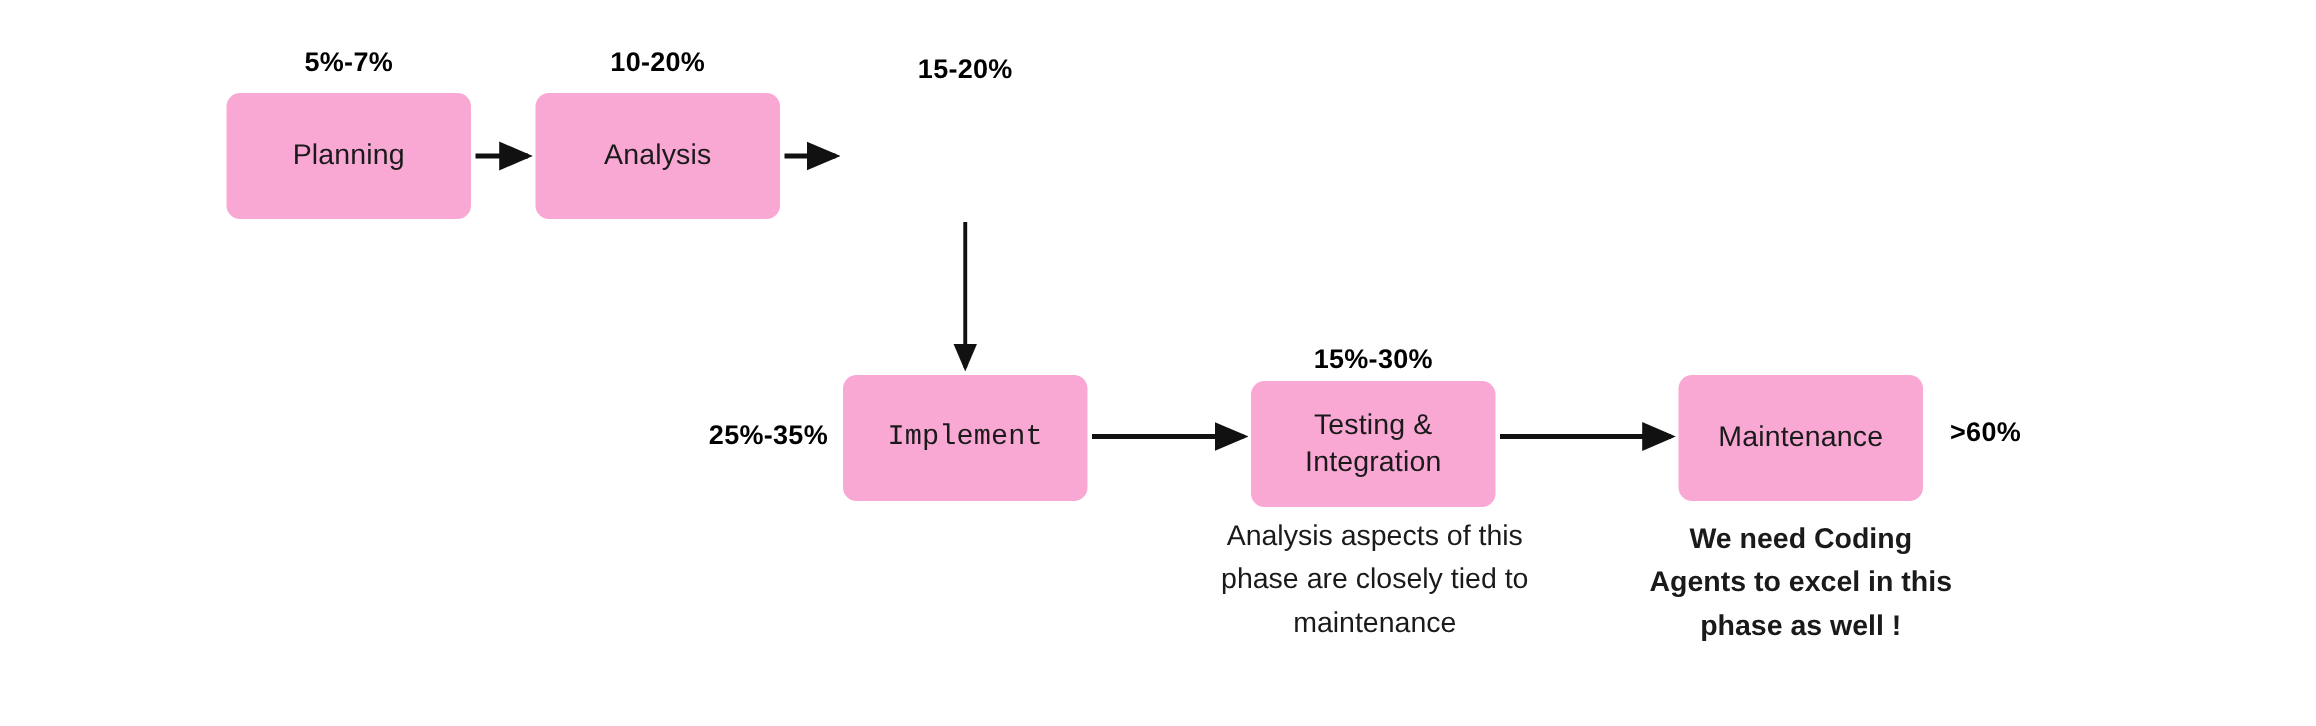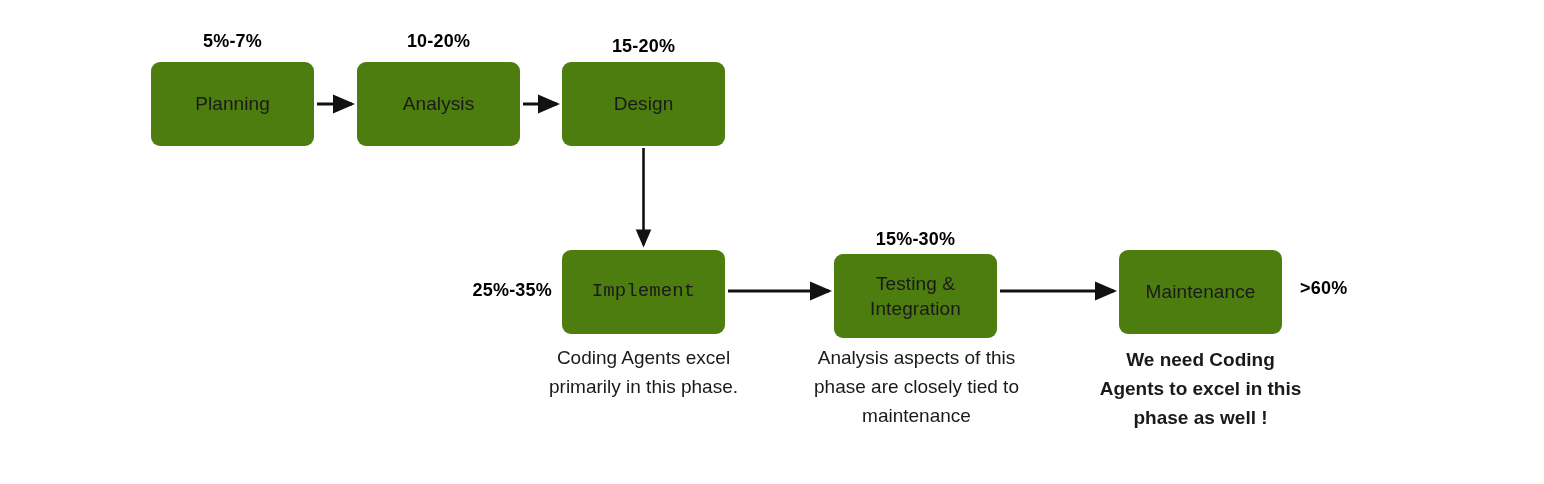--- a/index.html
+++ b/index.html
@@ -16,21 +16,21 @@
     font-family: "Liberation Sans", sans-serif;
     overflow: hidden;
     padding-left: 32px;
   }
 
   
   .node {
     position: absolute;
     width: 163px;
     height: 84px;
-    background: #4d7c0f;
+    background: #f9a8d4;
     border-radius: 9px;
     display: flex;
     align-items: center;
     justify-content: center;
     text-align: center;
     box-sizing: border-box;
   }
   .node .node-label {
     font-size: 19px;
     color: #1a1a1a;
@@ -116,39 +116,34 @@
   <div class="pct" id="pct-maintenance">&gt;60%</div>
 
   <div class="node" id="node-planning">
     <span class="node-label">Planning</span>
   </div>
 
   <div class="node" id="node-analysis">
     <span class="node-label">Analysis</span>
   </div>
 
-  <div class="node" id="node-design">
-    <span class="node-label">Design</span>
-  </div>
 
   <div class="node" id="node-implement">
     <span class="node-label">Implement</span>
   </div>
 
   <div class="node" id="node-testing">
     <span class="node-label" style="white-space: pre-line;">Testing &amp;
 Integration</span>
   </div>
 
   <div class="node" id="node-maintenance">
     <span class="node-label">Maintenance</span>
   </div>
 
-  <div class="caption" id="cap-implement">Coding Agents excel
-primarily in this phase.</div>
   <div class="caption" id="cap-testing">Analysis aspects of this
 phase are closely tied to
 maintenance</div>
   <div class="caption" id="cap-maintenance">We need Coding
 Agents to excel in this
 phase as well !</div>
 
 </div>
 
 </body></html>

